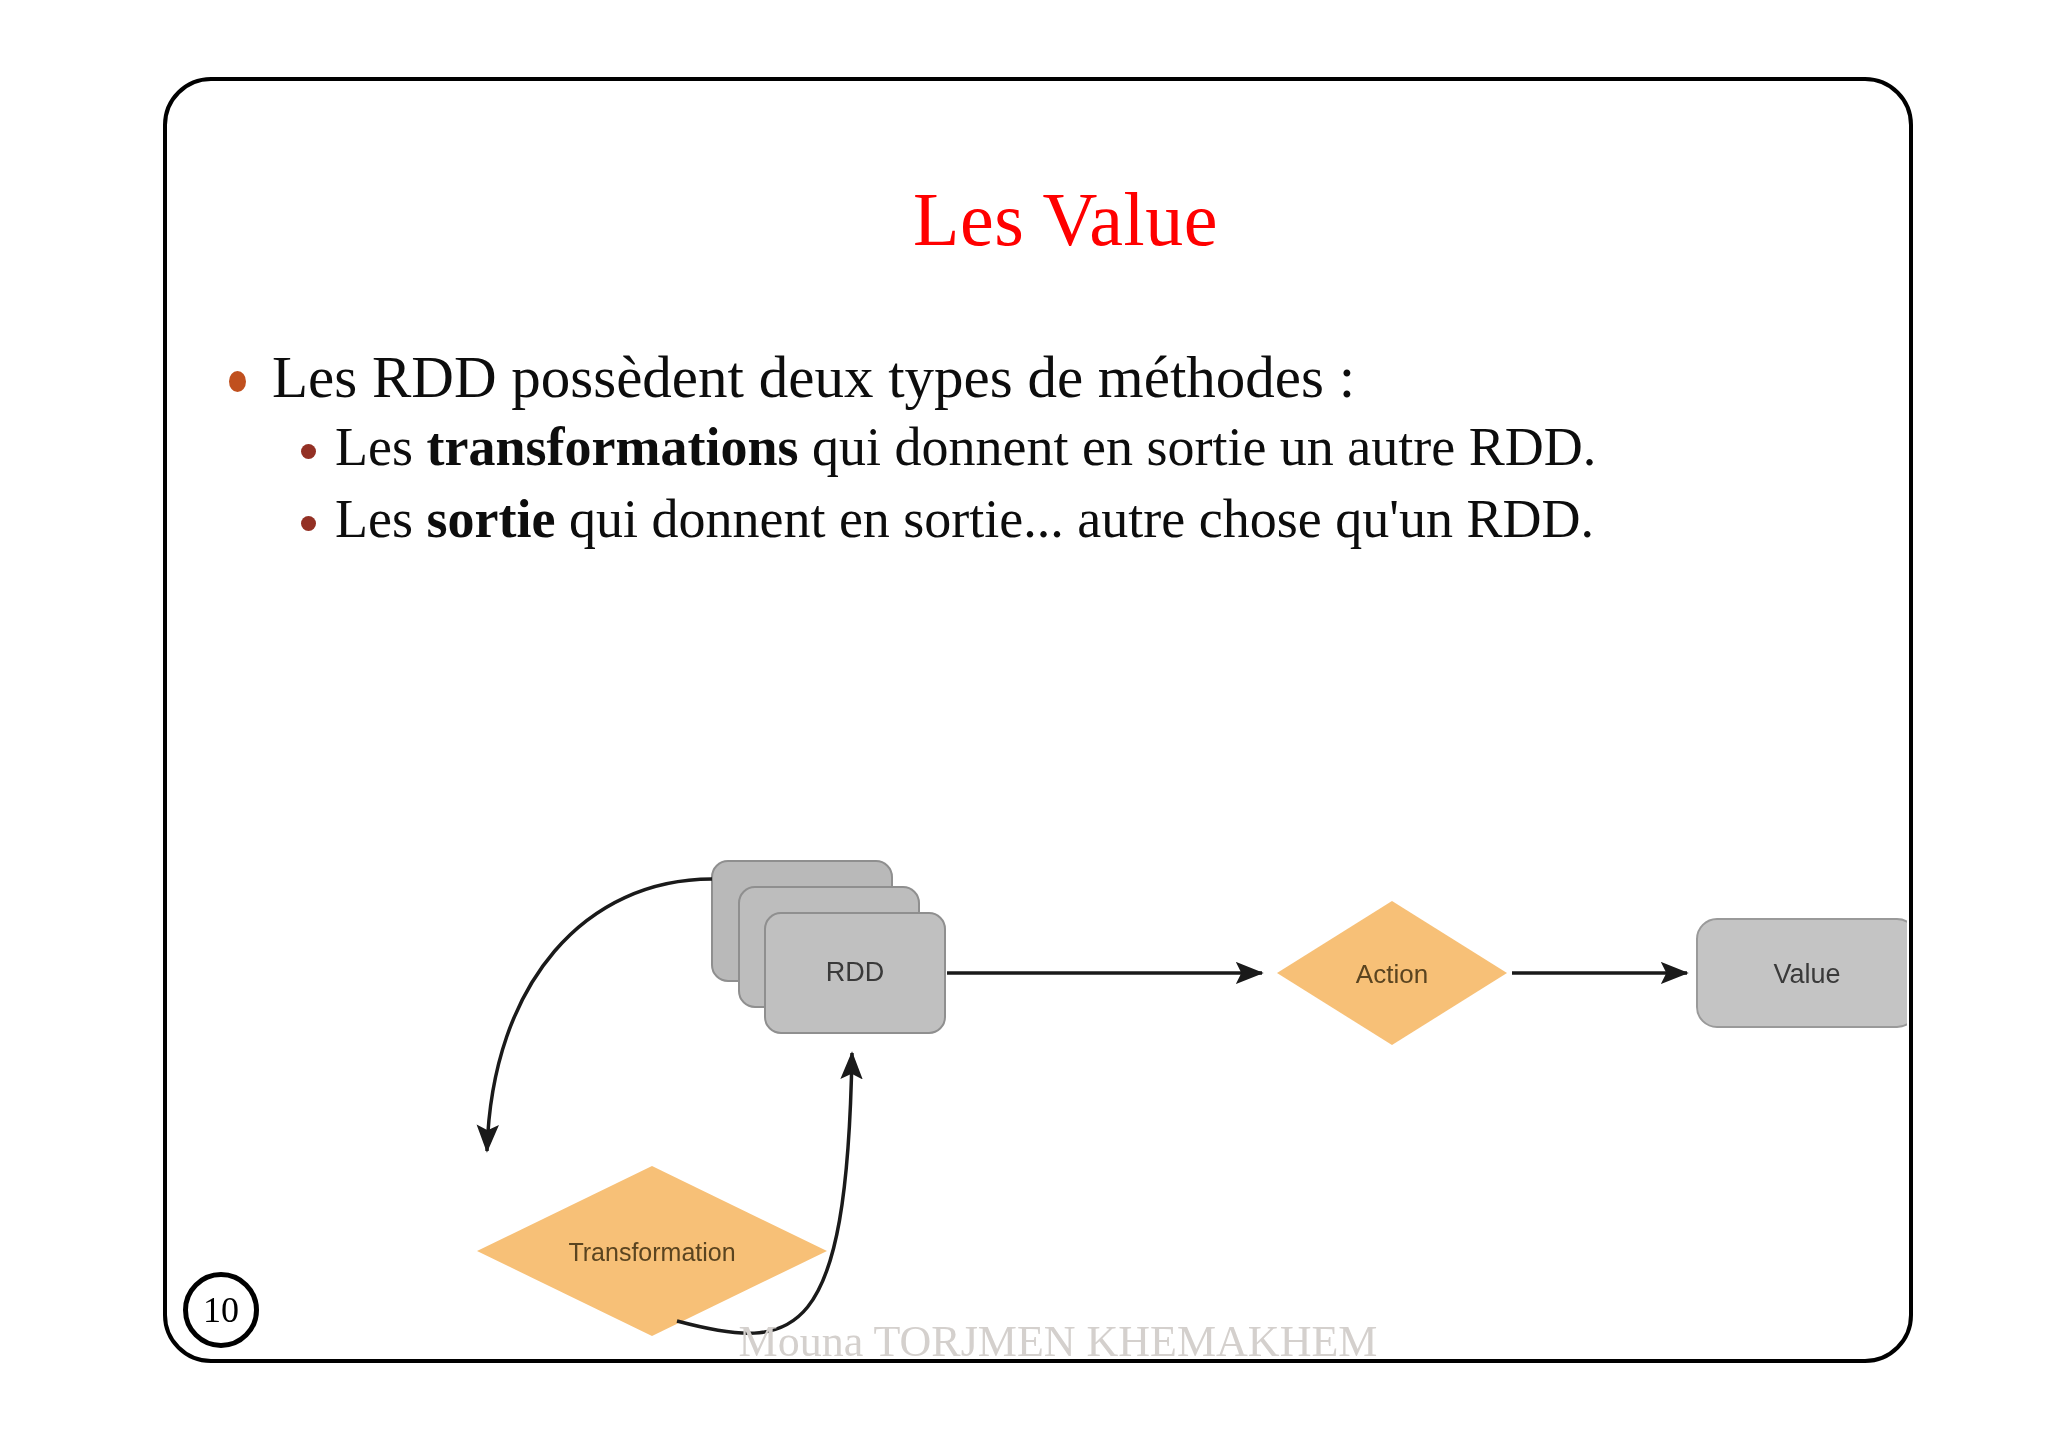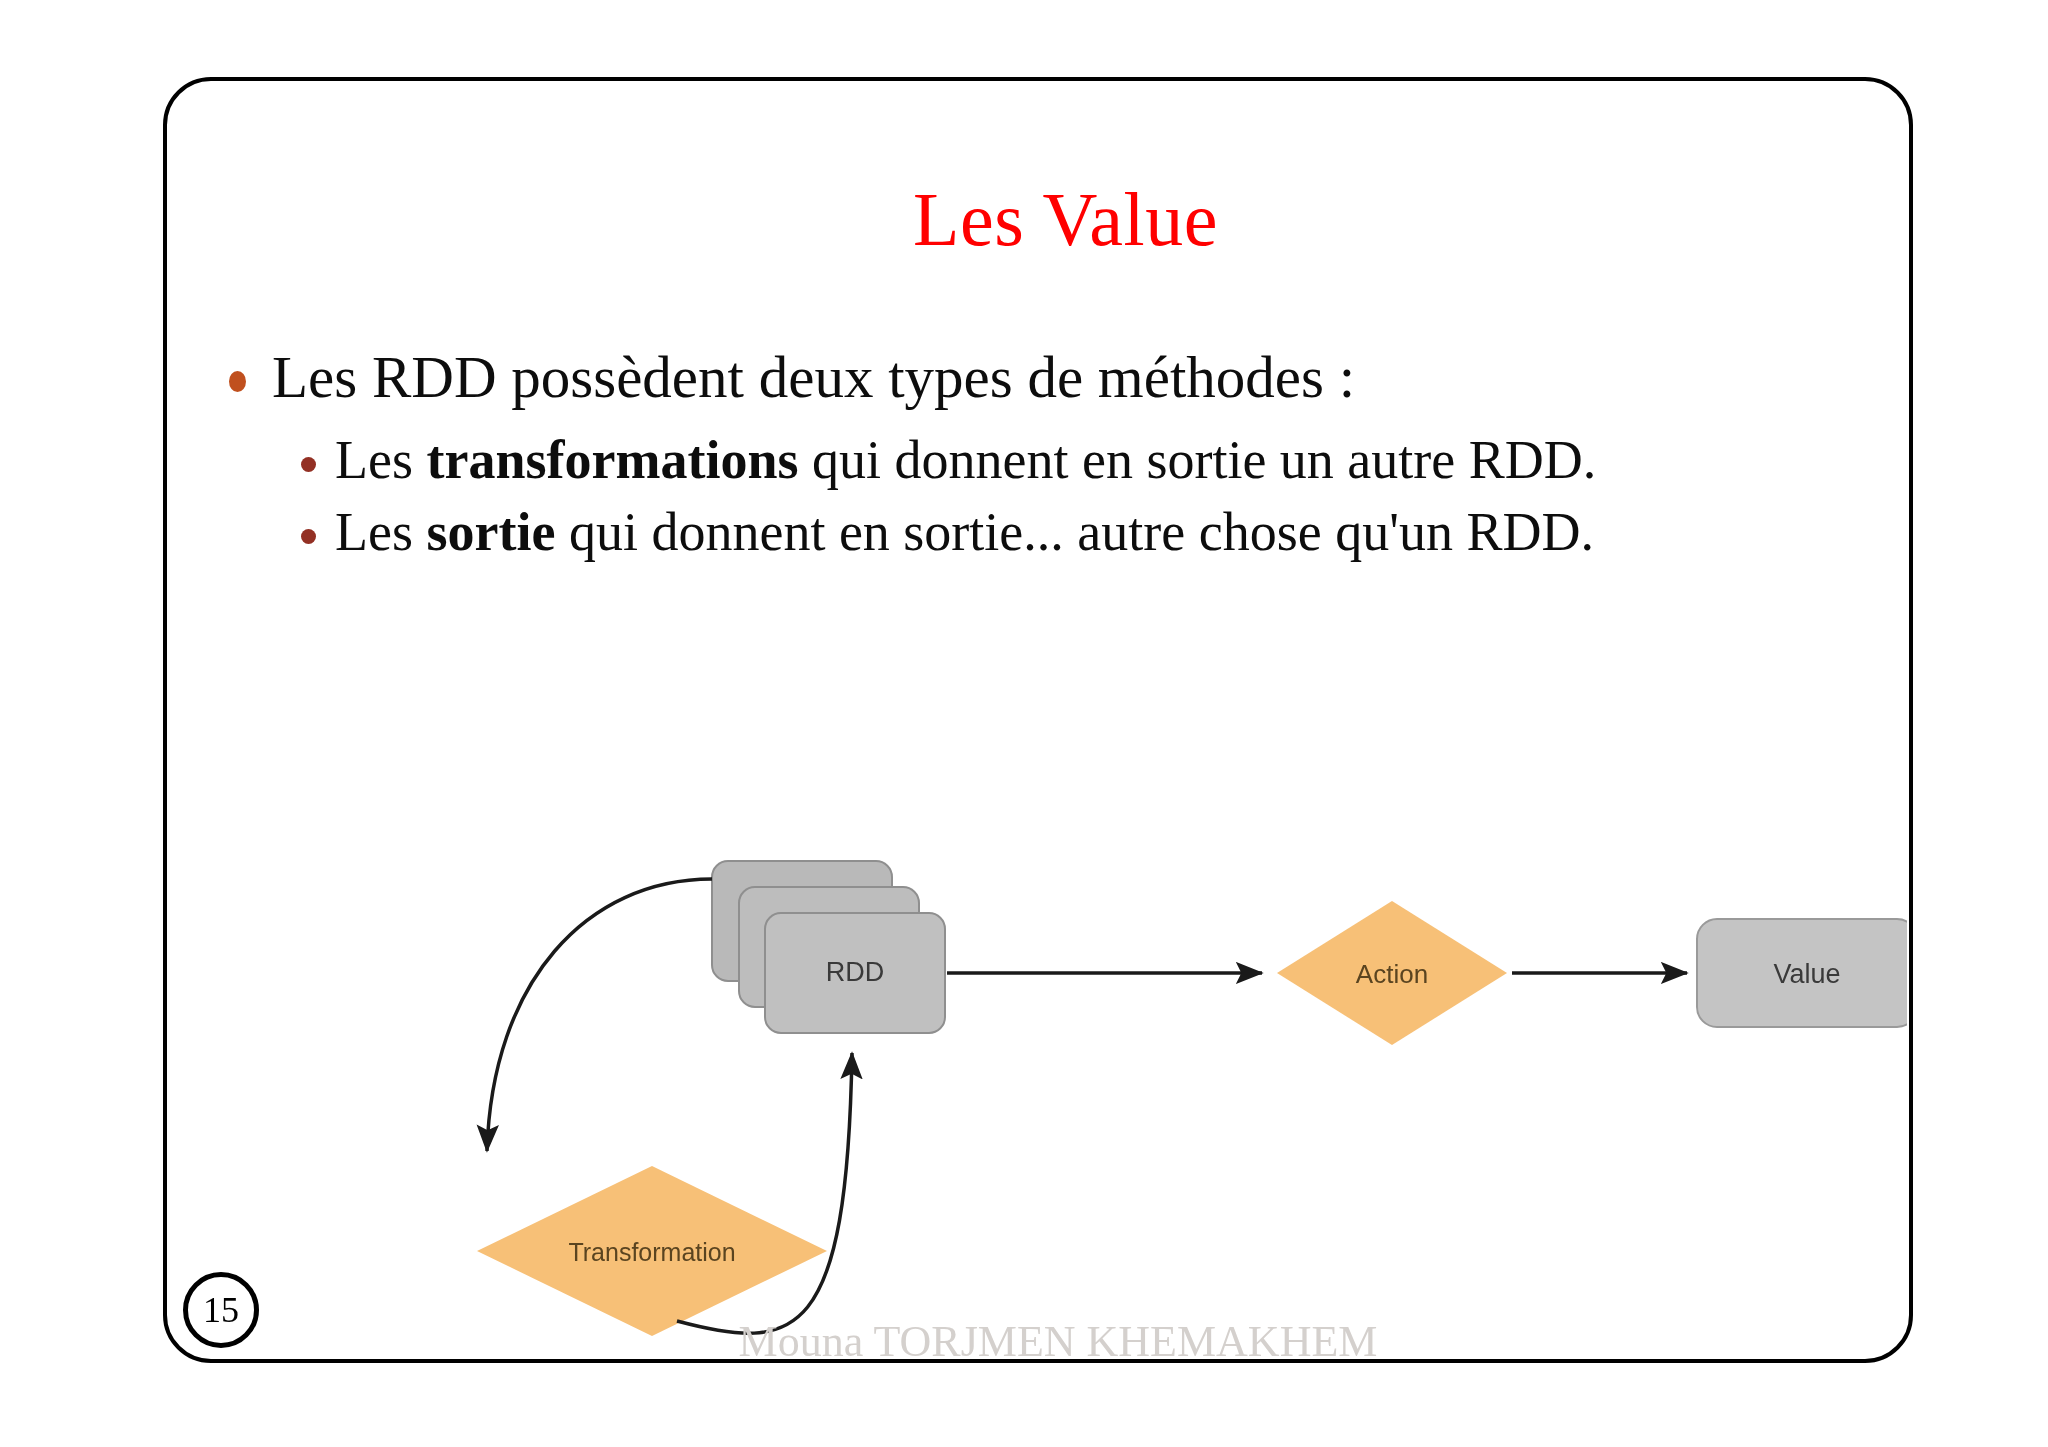--- a/index.html
+++ b/index.html
@@ -69,21 +69,21 @@
   }
   .bullet-l1 .txt {
     font-size: 59px;
     line-height: 1.16;
     color: #0d0d0d;
     white-space: nowrap;
   }
 
   .sub-list {
     margin-left: 72px;
-    margin-top: 18px;
+    margin-top: 5px;
   }
   .bullet-l2 {
     display: flex;
     align-items: flex-start;
     margin-bottom: 9px;
   }
   .bullet-l2 .dot {
     width: 15px;
     height: 15px;
     border-radius: 50%;
@@ -216,15 +216,15 @@
       <line x1="1165" y1="132" x2="1340" y2="132" stroke="#1a1a1a" stroke-width="3.5" marker-end="url(#arrowhead)"></line>
 
       <path d="M 365,38 C 240,38 145,140 140,310" fill="none" stroke="#1a1a1a" stroke-width="3.5" marker-end="url(#arrowhead)"></path>
 
       <path d="M 330,480 C 450,512 500,500 505,212" fill="none" stroke="#1a1a1a" stroke-width="3.5" marker-end="url(#arrowhead)"></path>
     </svg>
   </div>
 
 </div>
 
-<div id="page-number-badge">15</div>
+<div id="page-number-badge">10</div>
 
 <div id="footer-author">Mouna TORJMEN KHEMAKHEM</div>
 
 </body></html>

